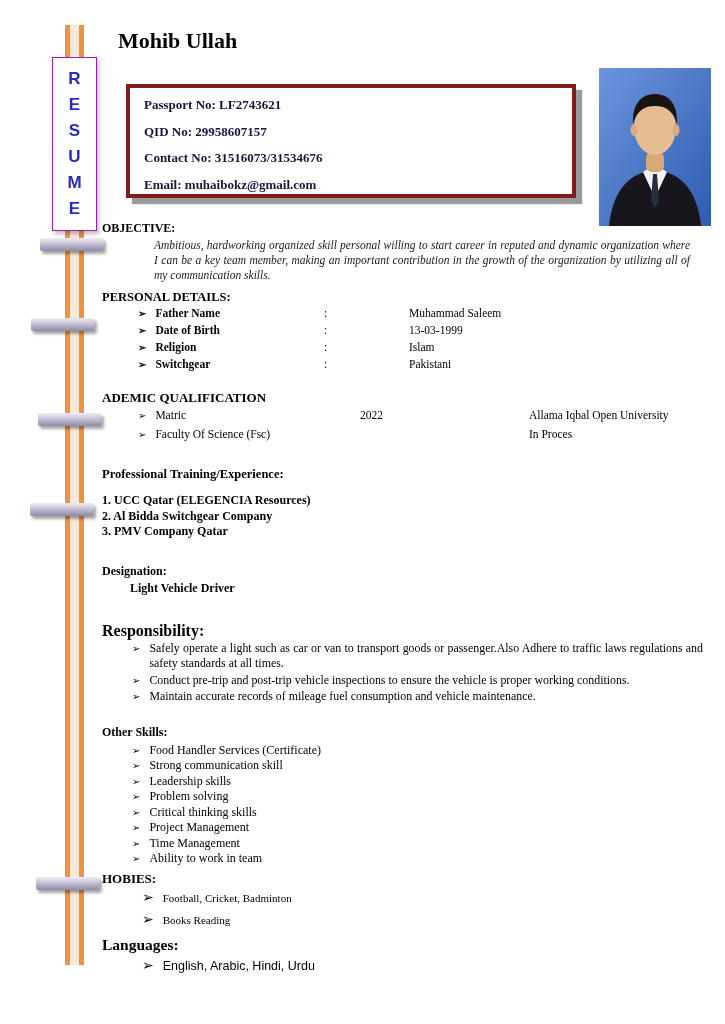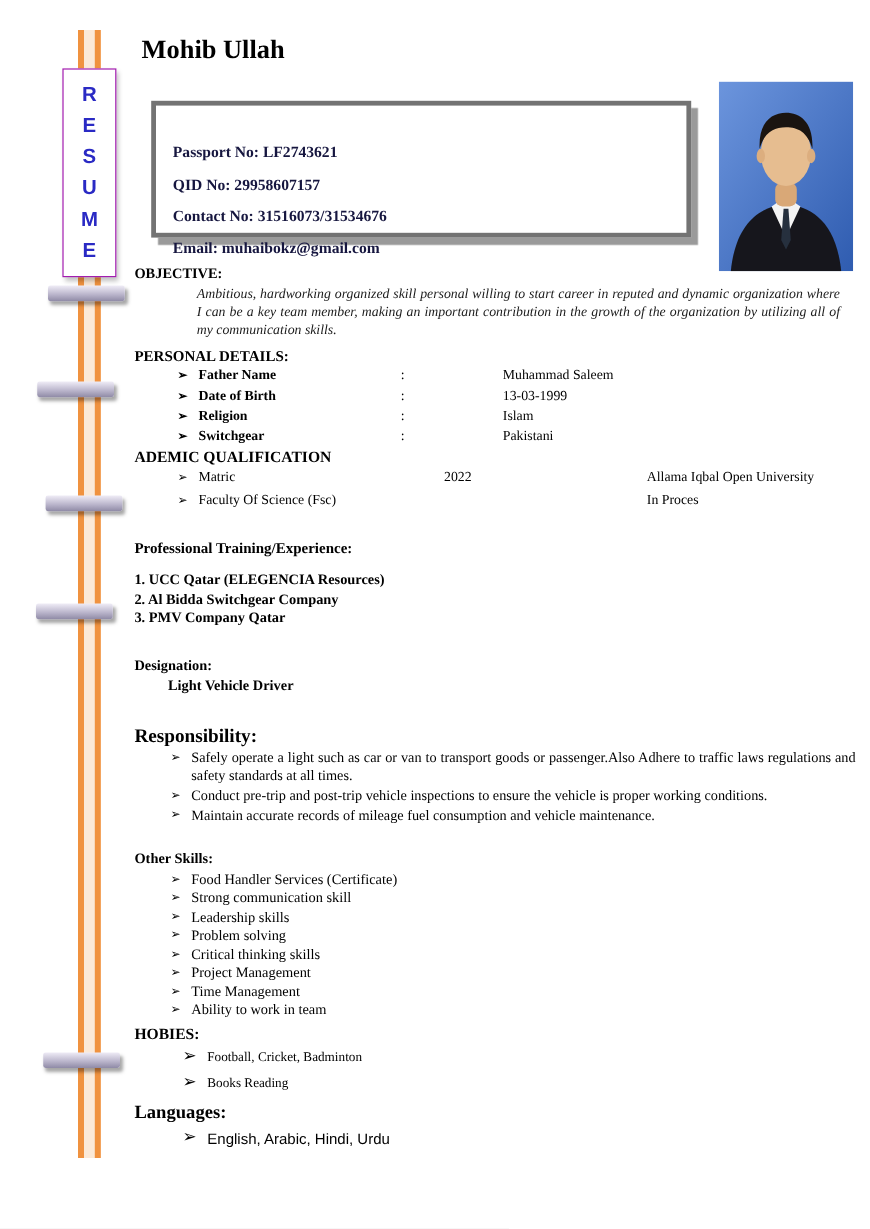--- a/index.html
+++ b/index.html
@@ -14,43 +14,43 @@
               display:flex;align-items:center;justify-content:center;}
   .resume-letters{font-family:"Liberation Sans",sans-serif;font-weight:bold;font-size:17px;
                   line-height:26px;color:#2A2AC4;width:15px;word-break:break-all;text-align:center;}
   .clip{position:absolute;width:64px;height:13px;border-radius:2px;
         background:linear-gradient(#efecf6,#bcb7cd 55%,#8f8aa6);
         box-shadow:2px 3px 3px rgba(0,0,0,0.35);}
 
   
   .name{position:absolute;left:118px;top:28px;font-size:22px;font-weight:bold;}
   .contact-box{position:absolute;left:126px;top:84px;width:450px;height:114px;box-sizing:border-box;
-               border:4px solid #737373;background:#fff;box-shadow:6px 6px 1px #9a9a9a;
-               padding:26px 14px;}
+               border:4px solid #7f1d1d;background:#fff;box-shadow:6px 6px 1px #9a9a9a;
+               padding:4px 14px;}
   .contact-line{font-weight:bold;font-size:13px;color:#16163F;line-height:26.5px;white-space:nowrap;}
 
   
   .photo{position:absolute;left:599px;top:68px;width:112px;height:158px;}
   .photo svg{display:block;}
 
   
-  .content{position:absolute;left:112px;top:221px;width:601px;font-size:11.5px;}
+  .content{position:absolute;left:102px;top:221px;width:601px;font-size:11.5px;}
   .h-obj{font-size:12px;font-weight:bold;}
   .obj-text{font-style:italic;font-size:11.5px;line-height:15px;margin:2px 0 7px 52px;
             width:536px;text-align:justify;color:#1a1a1a;}
   .h-sec{font-weight:bold;font-size:12.5px;}
   .blt{font-size:10px;margin-right:9px;}
   .blt-lg{font-size:14px;margin-right:9px;}
 
   .prow{display:flex;padding-left:36px;line-height:16px;}
   .pl{width:186px;font-weight:bold;}
   .pc{width:85px;}
   .pv{flex:1;}
 
-  .h-acad{font-weight:bold;font-size:13px;}
+  .h-acad{font-weight:bold;font-size:13px;margin-top:17px;}
   .arow{display:flex;padding-left:36px;line-height:16.5px;margin-top:1px;gap:48px;}
   .ac1{width:174px;}
   .ac2{width:121px;}
   .ac3{flex:1;}
 
   .h-train{font-weight:bold;font-size:12.5px;margin-top:24px;}
   .train-item{font-weight:bold;font-size:12px;line-height:15.5px;}
   .train-list{margin-top:11px;}
 
   .h-desig{font-weight:bold;font-size:12px;margin-top:24px;}

